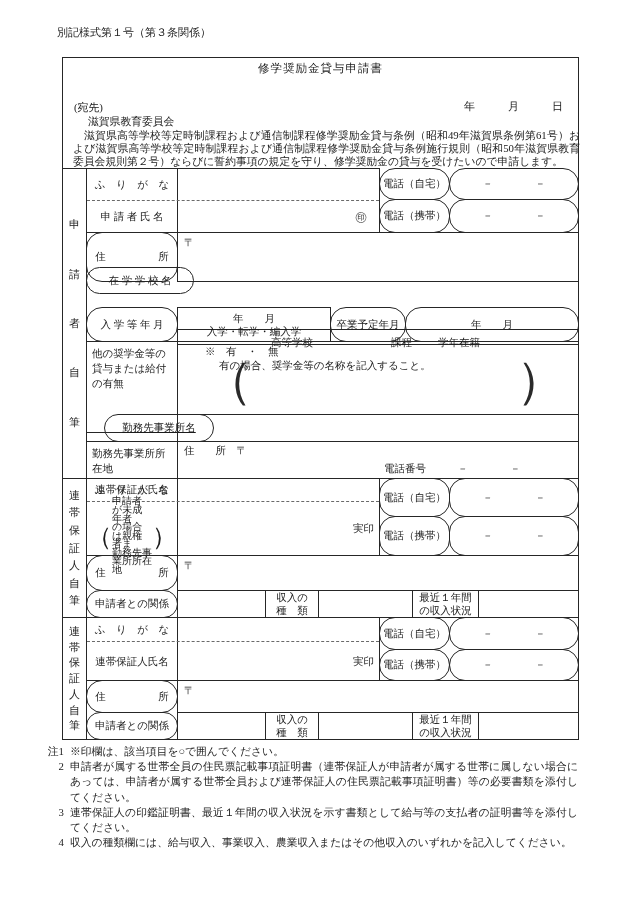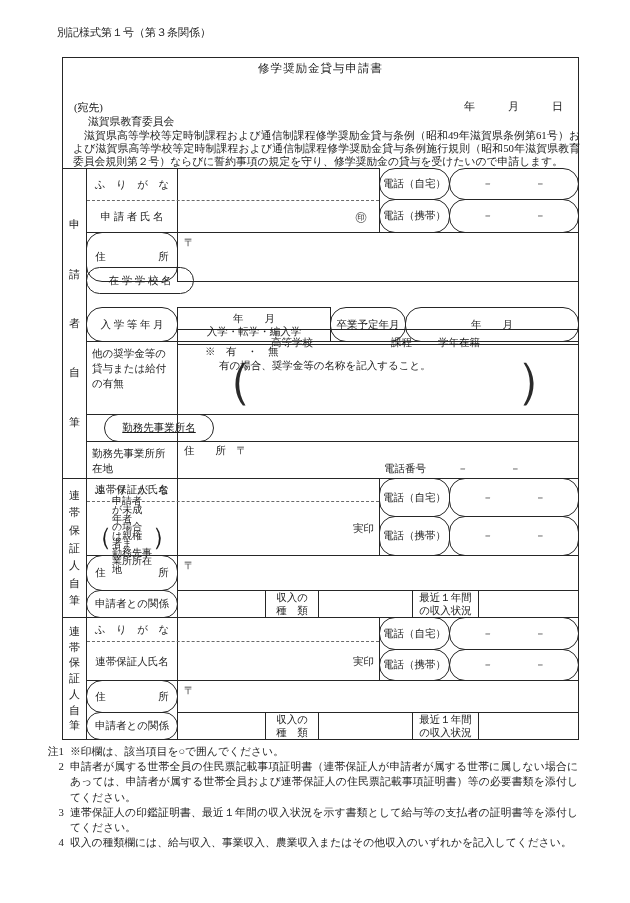--- a/index.html
+++ b/index.html
@@ -101,21 +101,21 @@
   </div>
 
   <div class="cell lbl" style="left:86px; top:307px; width:92px; height:35px;">入 学 等 年 月</div>
   <div class="cell center2" style="left:177px; top:307px; width:154px; height:35px;">
     <span>年　　月</span>
     <span>入学・転学・編入学</span>
   </div>
   <div class="cell lbl" style="left:330px; top:307px; width:76px; height:35px;">卒業予定年月</div>
   <div class="cell lbl" style="left:405px; top:307px; width:174px; height:35px;">年　　月</div>
 
-  <div class="cell lblml" style="left:86px; top:341px; width:92px; height:74px;">他の奨学金等の貸与または給付の有無</div>
+  <div class="cell lblml" style="left:86px; top:341px; width:92px; height:92px;">他の奨学金等の貸与または給付の有無</div>
   <div class="cell" style="left:177px; top:341px; width:402px; height:74px;">
     <span class="abs" style="left:27px; top:3px; font-size:10.5px;">※　有　・　無</span>
     <span class="abs bigparen" style="left:25px; top:13px; font-size:50px; line-height:50px;">（</span>
     <span class="abs" style="left:41px; top:17px; font-size:10.5px;">有の場合、奨学金等の名称を記入すること。</span>
     <span class="abs bigparen" style="right:12px; top:13px; font-size:50px; line-height:50px;">）</span>
   </div>
 
   <div class="cell lbl" style="left:104px; top:414px; width:110px; height:28px;text-decoration:underline;">勤務先事業所名</div>
   <div class="cell" style="left:177px; top:414px; width:402px; height:28px;"></div>
 

